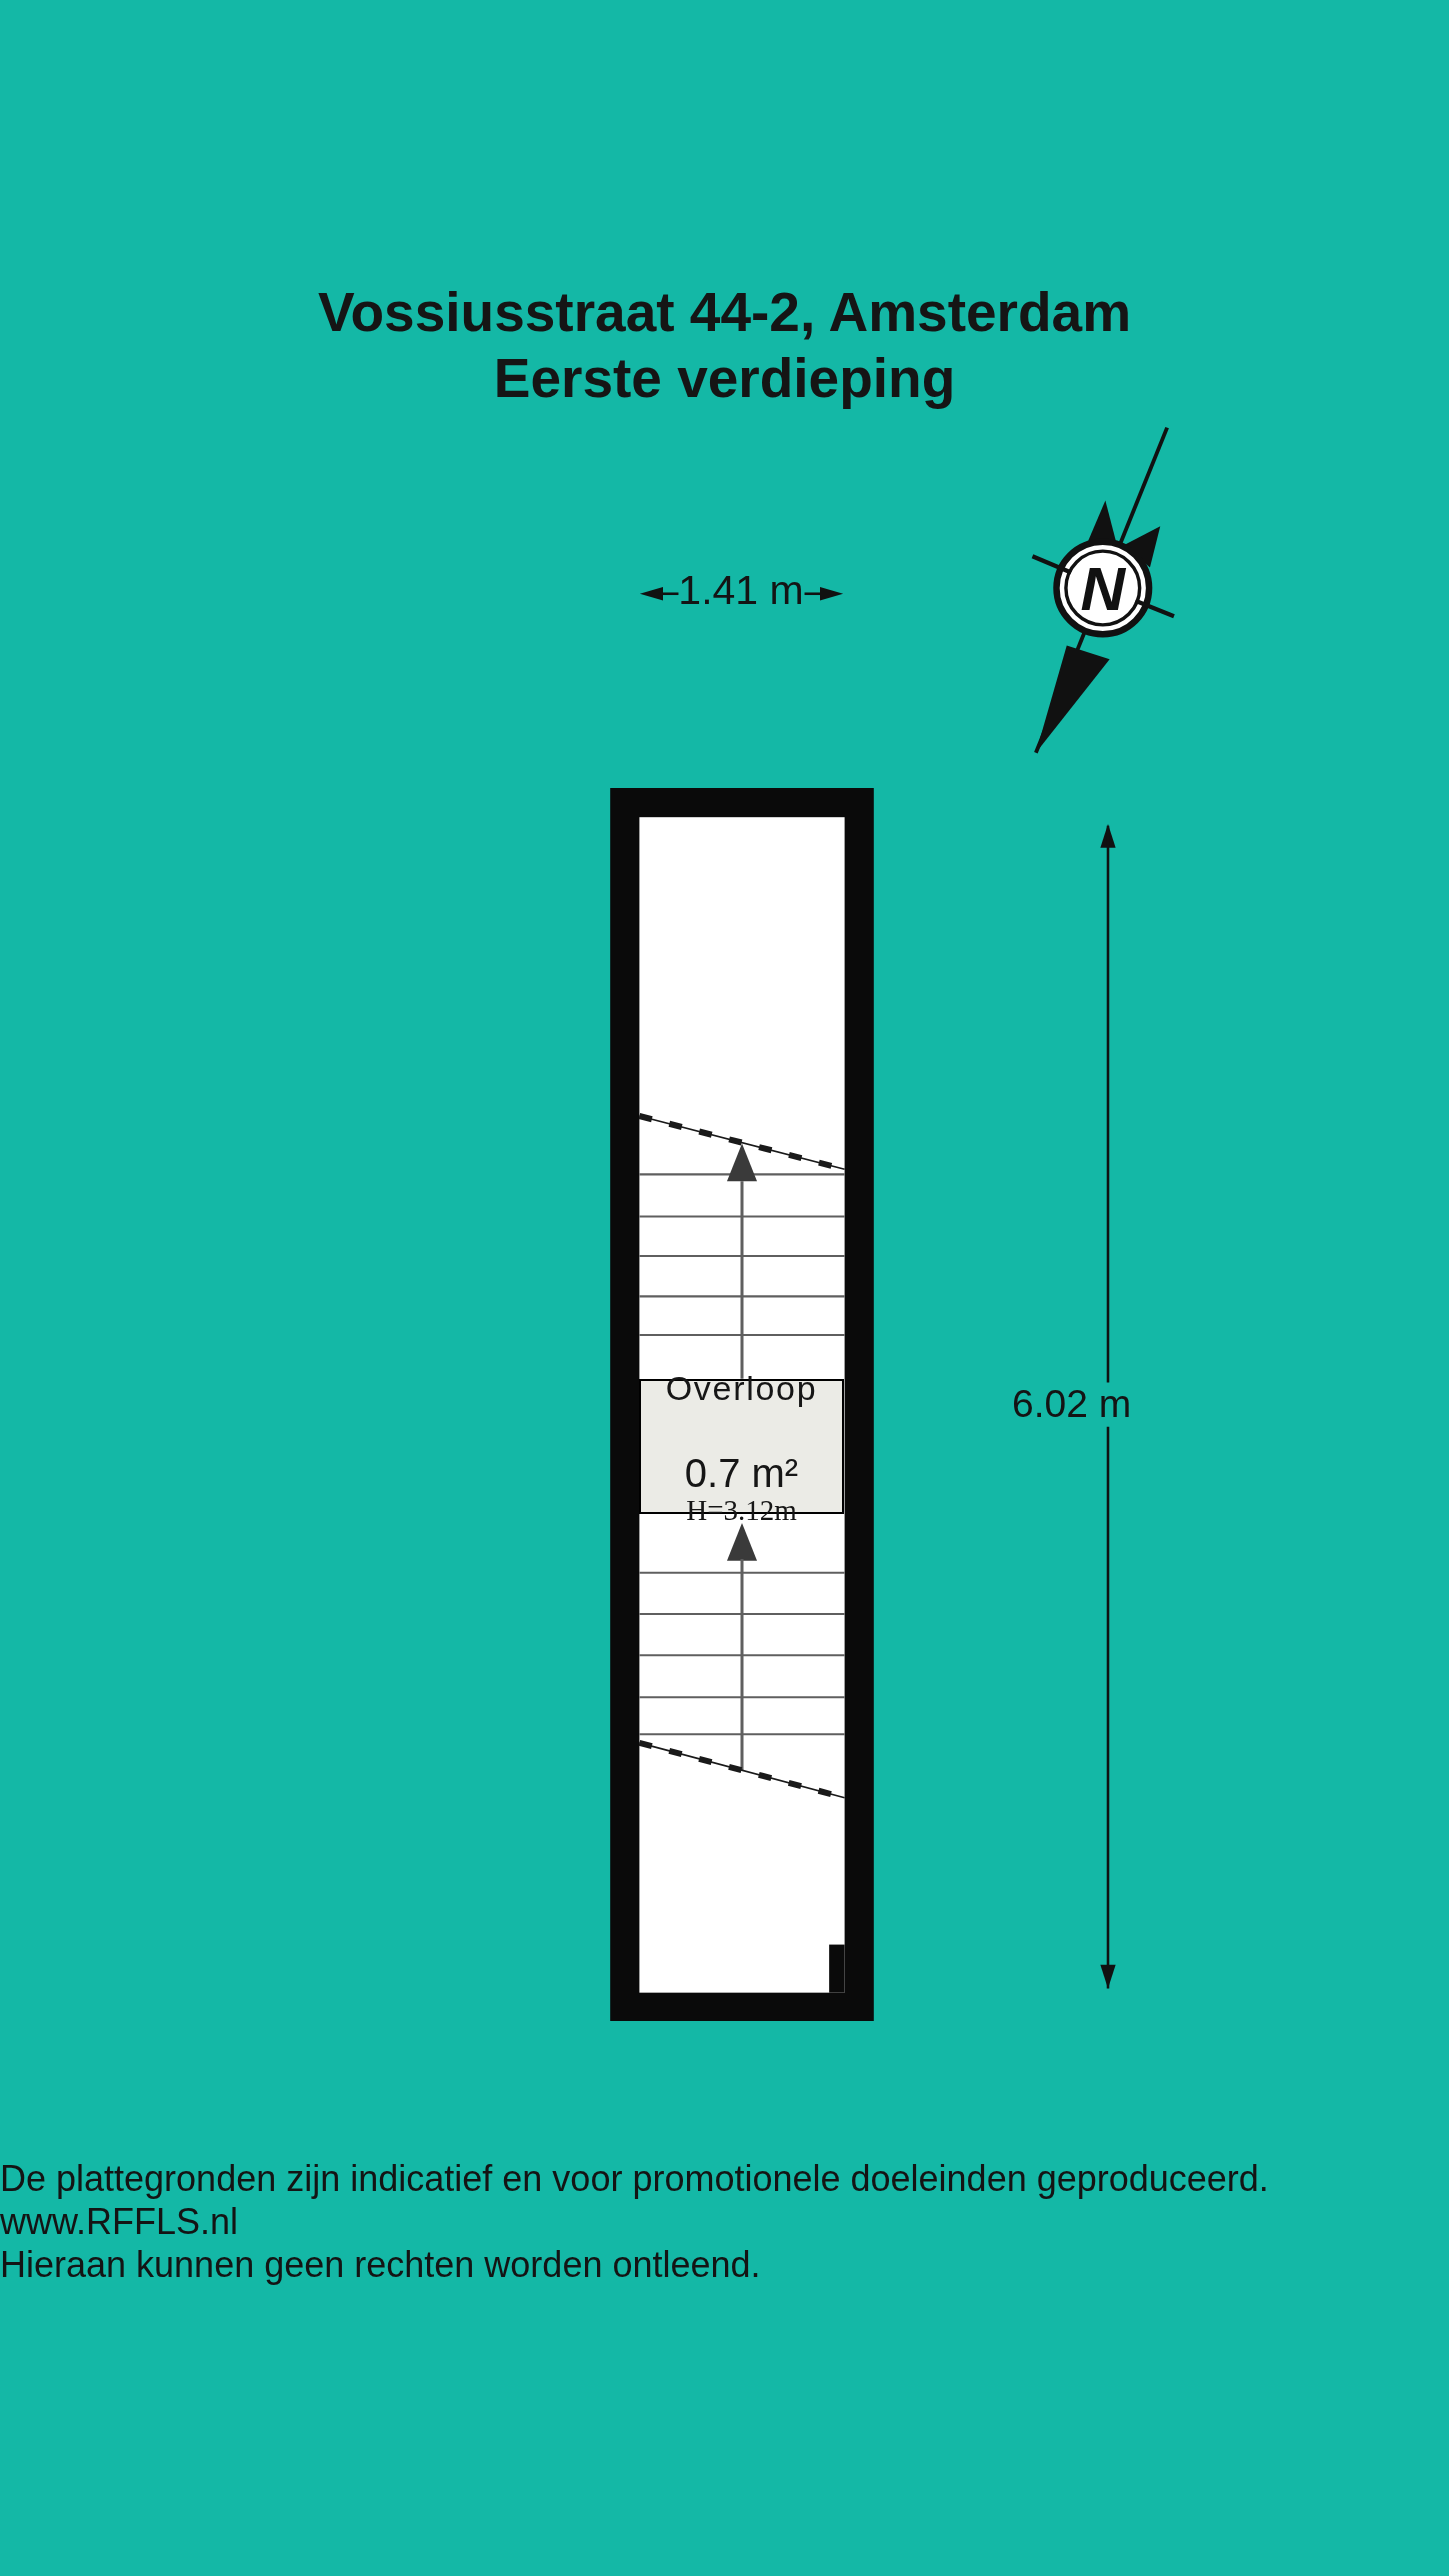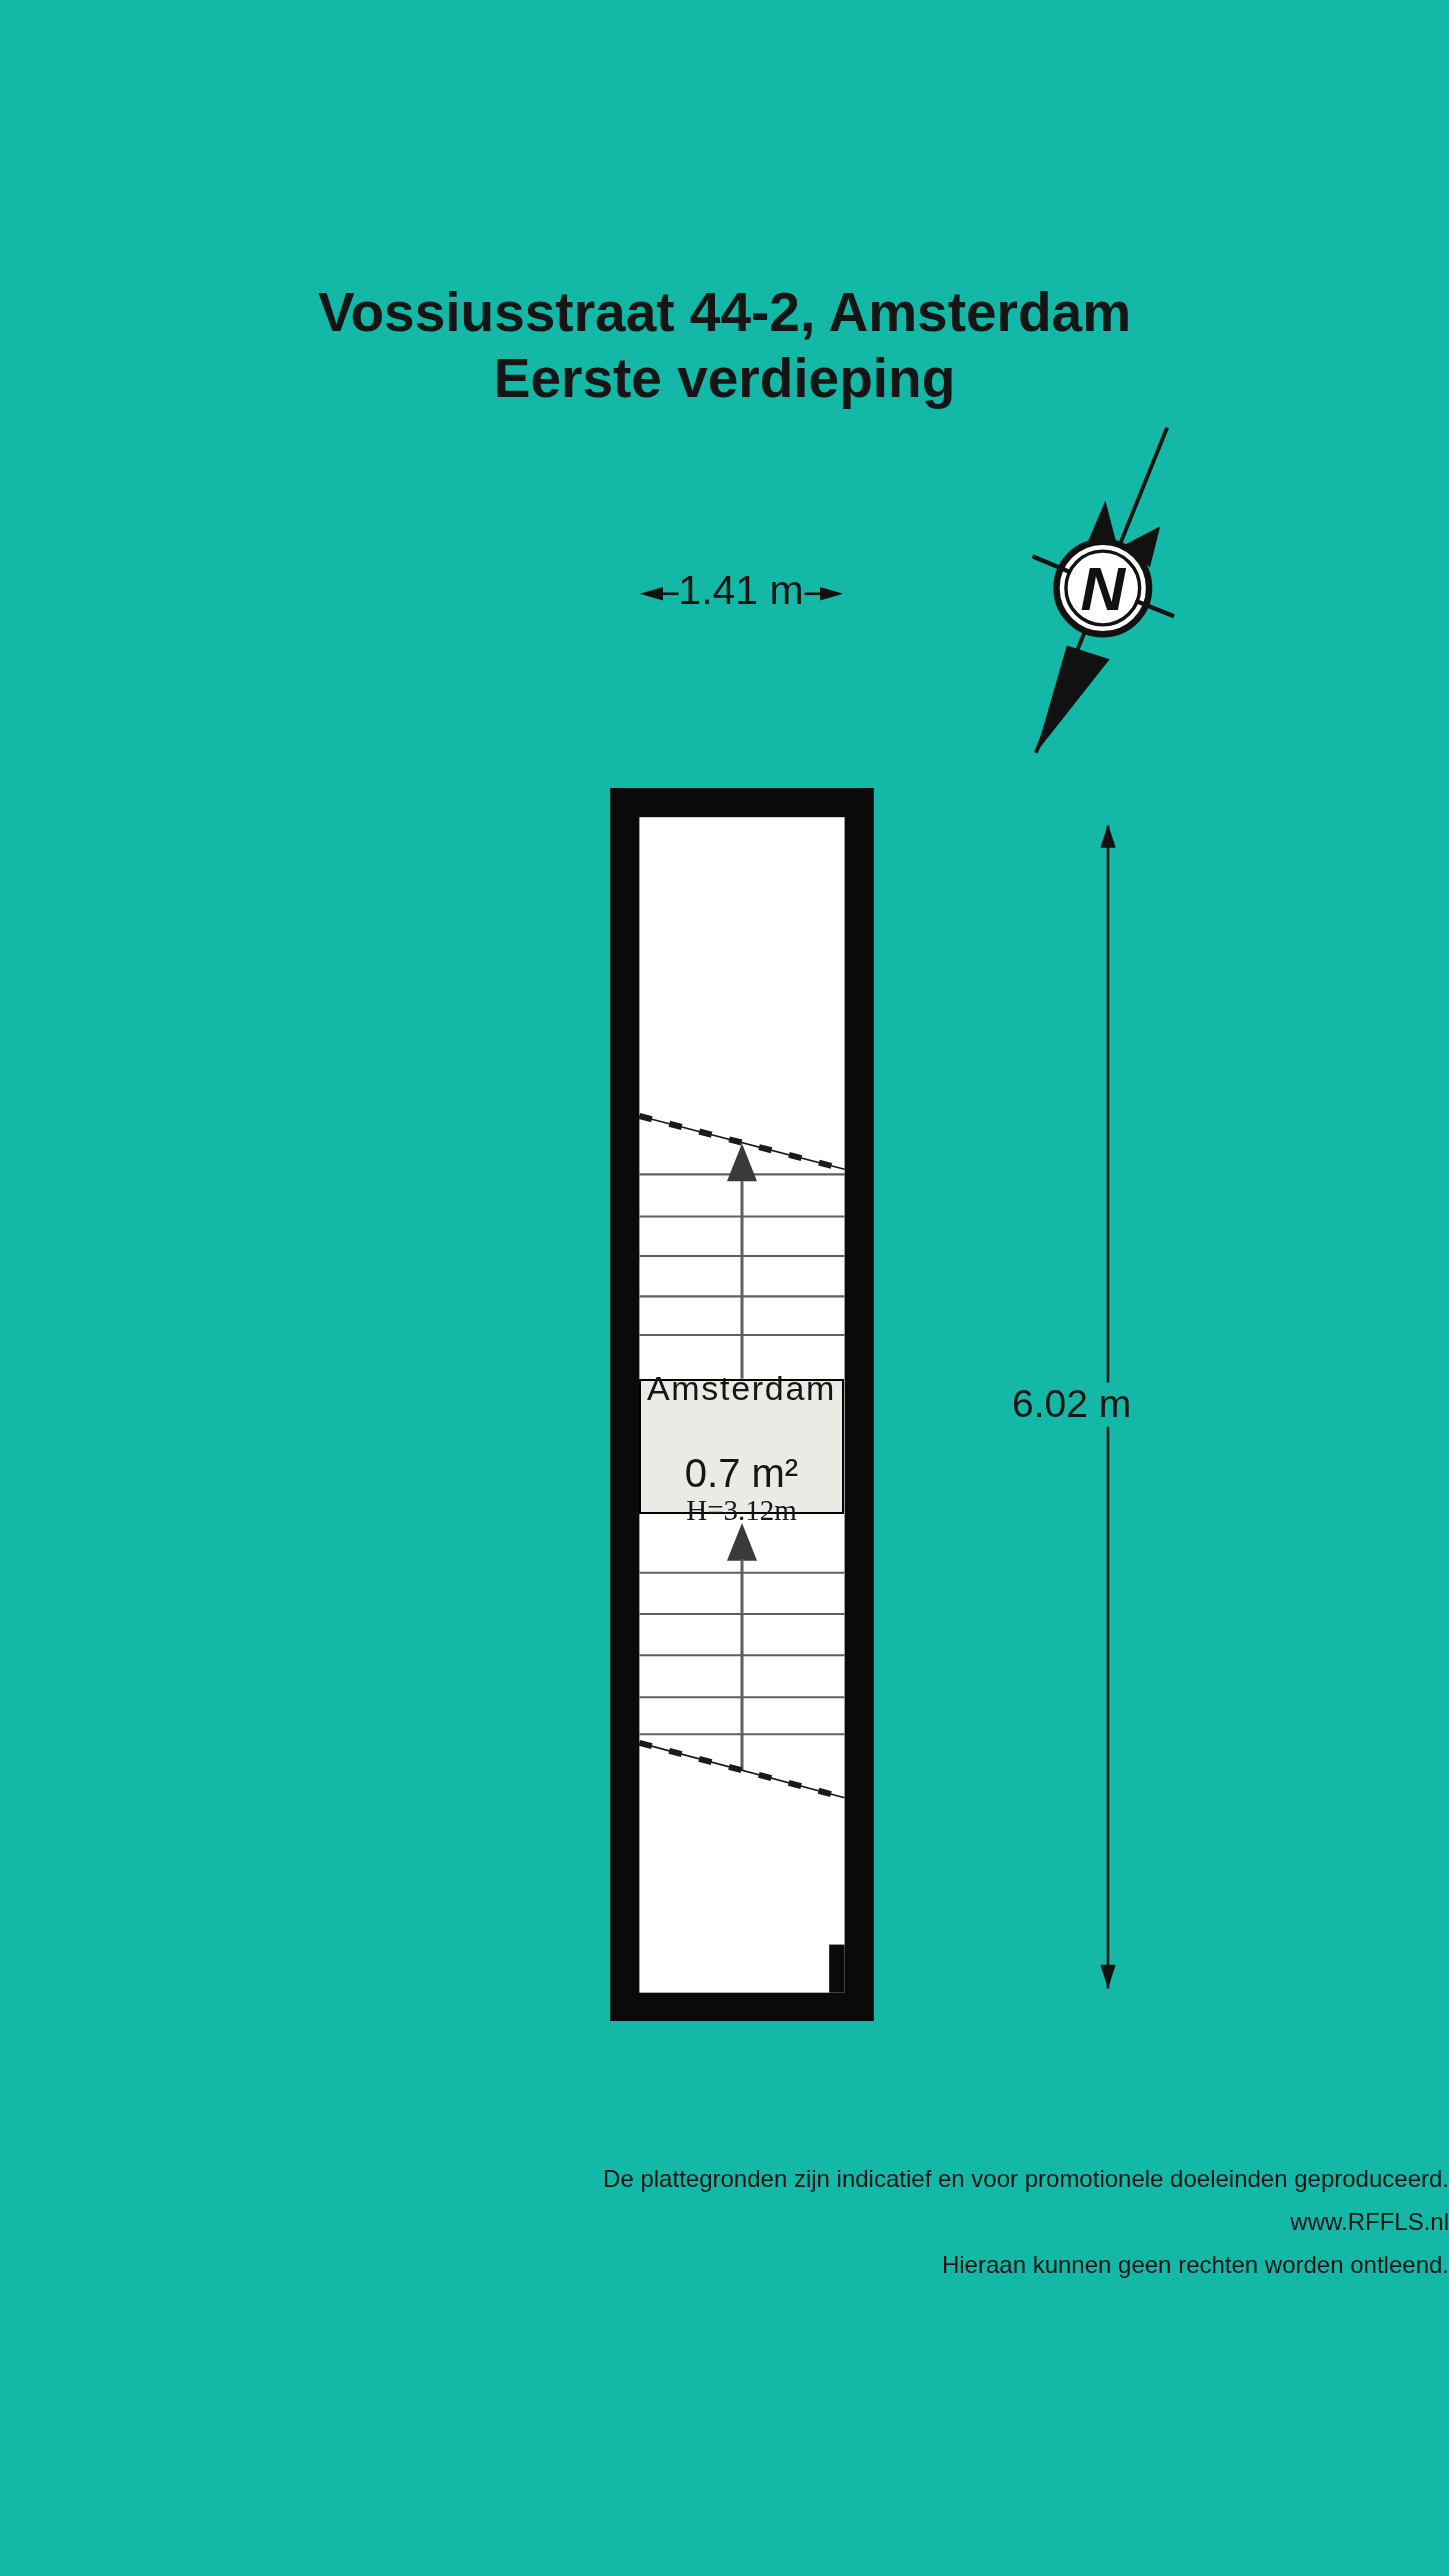--- a/index.html
+++ b/index.html
@@ -29,22 +29,22 @@
   .room-name{font-size:34px;line-height:43px;letter-spacing:1.7px;}
   .room-area{font-size:40px;line-height:39px;margin-top:44px;}
   .room-h{font-size:29px;line-height:34px;font-family:Liberation Serif, serif;}
 
   
   .compass-svg{left:987px;top:386px;}
   .compass-n{font-family:"Liberation Sans",sans-serif;font-size:72px;
              font-weight:700;font-style:italic;fill:#111;}
 
   
-  .footer-block{left:0;right:0;top:2157px;text-align:right;
-                font-size:24px;line-height:43px;color:#141414;}
+  .footer-block{left:0;right:0;top:2157px;text-align:left;
+                font-size:36px;line-height:43px;color:#141414;}
 </style>
 </head>
 <body>
 
 <div class="page">
 
   <header class="abs title-block">
     <div>Vossiusstraat 44-2, Amsterdam</div>
     <div>Eerste verdieping</div>
   </header>
@@ -101,21 +101,21 @@
         <line x1="34" y1="1010" x2="273" y2="1010"></line>
         <line x1="34" y1="1059" x2="273" y2="1059"></line>
         <line x1="34" y1="1102" x2="273" y2="1102"></line>
       </g>
       <line x1="34" y1="1112" x2="273" y2="1176" stroke="#1a1a1a" stroke-width="2"></line>
       <line x1="34" y1="1112" x2="273" y2="1176" stroke="#1a1a1a" stroke-width="7" stroke-dasharray="15 21"></line>
     </g>
   </svg>
 
   <div class="abs room-label">
-    <div class="room-name">Amsterdam</div>
+    <div class="room-name">Overloop</div>
     <div class="room-area">0.7 m²</div>
     <div class="room-h">H=3.12m</div>
   </div>
 
   <svg class="abs dim-right-svg" width="34" height="1194" viewBox="0 0 40 1390">
     <polygon points="20,8 11,36 29,36" fill="#111"></polygon>
     <line x1="20" y1="10" x2="20" y2="665" stroke="#111" stroke-width="3"></line>
     <line x1="20" y1="717" x2="20" y2="1378" stroke="#111" stroke-width="3"></line>
     <polygon points="20,1378 11,1350 29,1350" fill="#111"></polygon>
   </svg>

